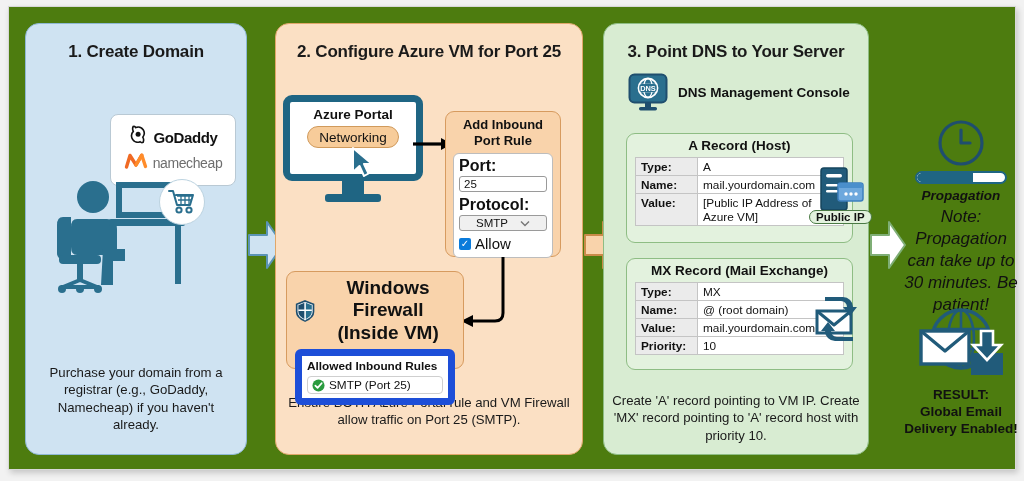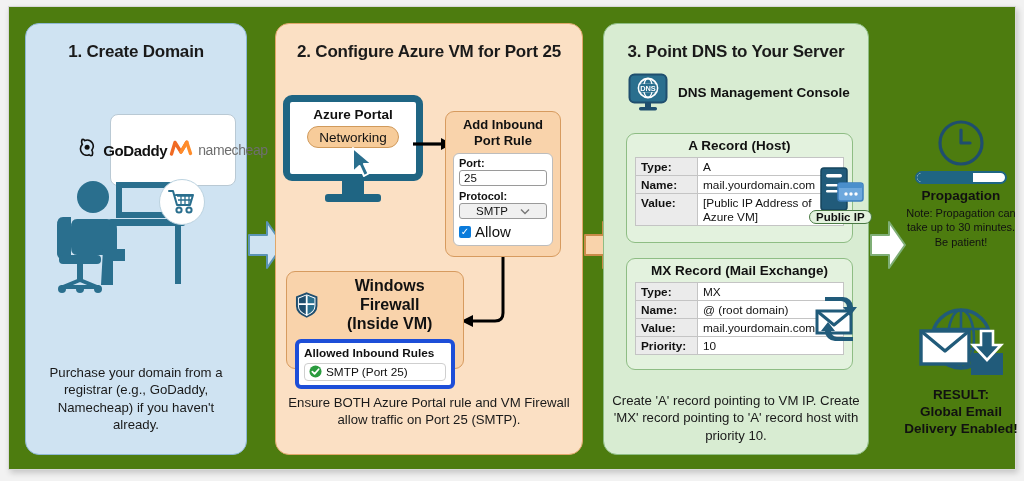--- a/index.html
+++ b/index.html
@@ -46,21 +46,21 @@
   .chev { position: absolute; }
   .chev svg { display: block; }
 
   
   #registrar-box {
     position: absolute;
     left: 101px; top: 107px; width: 126px; height: 72px;
     background: #ffffff;
     border: 1.5px solid #b9c9d4;
     border-radius: 8px;
-    display: flex; flex-direction: row;
+    display: flex; flex-direction: column;
     align-items: center; justify-content: center;
     gap: 2px;
   }
   .logo-row { display: flex; align-items: center; gap: 5px; }
   .logo-text-godaddy { font-size: 15px; font-weight: bold; color: #111; letter-spacing: -0.4px; }
   .logo-text-namecheap { font-size: 14px; color: #6e6e6e; letter-spacing: -0.4px; }
 
   #cart-badge {
     position: absolute;
     left: 150px; top: 172px;
@@ -118,21 +118,21 @@
     text-align: center; font-weight: bold; font-size: 13px;
     color: #111; line-height: 1.2;
   }
   .field-block {
     background: #ffffff;
     border: 1px solid #bdbdbd;
     border-radius: 6px;
     margin-top: 5px;
     padding: 3px 5px 5px;
   }
-  .field-label { font-size: 11px; font-weight: bold; color: #111; }
+  .field-label { font-size: 16px; font-weight: bold; color: #111; }
   .field-input {
     border: 1px solid #9a9a9a; border-radius: 3px;
     background: #fff; font-size: 11.5px; color: #111;
     padding: 1px 4px; margin-top: 1px;
   }
   .field-select {
     border: 1px solid #9a9a9a; border-radius: 3px;
     background: #f0f0f0; font-size: 11.5px; color: #111;
     padding: 1px 16px; margin-top: 1px;
     display: flex; justify-content: space-between; align-items: center;
@@ -148,23 +148,23 @@
 
   #firewall-card {
     position: absolute;
     left: 277px; top: 264px; width: 178px; height: 98px;
     background: #f9d3ab;
     border: 1.5px solid #d79b5f;
     border-radius: 9px;
     padding: 5px 8px;
   }
   .fw-head { display: flex; align-items: center; justify-content: center; gap: 6px; }
-  .fw-title { font-weight: bold; font-size: 16px; color: #111; text-align: center; line-height: 1.18; }
+  .fw-title { font-weight: bold; font-size: 19px; color: #111; text-align: center; line-height: 1.18; }
   .fw-list {
-    background: #ffffff; border: 4px solid #1d4ed8; border-radius: 6px;
+    background: #ffffff; border: 7px solid #1d4ed8; border-radius: 6px;
     margin-top: 5px; padding: 3px 5px 4px;
   }
   .fw-list-head { font-size: 11.8px; font-weight: bold; color: #111; }
   .fw-item {
     margin-top: 3px;
     background: #fff; border: 1px solid #cfcfcf; border-radius: 4px;
     padding: 1px 4px;
     display: flex; align-items: center; gap: 4px;
     font-size: 11.8px; color: #111;
   }
@@ -209,37 +209,38 @@
     background: #e3f2de; border: 1.5px solid #4a7a44;
     border-radius: 9px; padding: 0px 6px;
     font-size: 11.5px; font-weight: bold; color: #111;
   }
   #mail-exchange-icon { position: absolute; left: 800px; top: 286px; }
 
   
   #prop-block {
     position: absolute; left: 892px; top: 112px; width: 120px;
     text-align: center;
+    font-style: italic;
   }
   #prop-bar {
     width: 92px; height: 13px; margin: 4px auto 0;
     background: #ffffff;
     border: 2px solid #1f6583;
     border-radius: 7px;
     overflow: hidden;
     position: relative;
   }
   #prop-bar-fill {
     position: absolute; left: 0; top: 0; bottom: 0;
     width: 64%;
     background: #1f6583;
     border-radius: 5px 0 0 5px;
   }
   .prop-title { font-weight: bold; font-size: 13.5px; color: #111; margin-top: 4px; }
-  .prop-note { font-size: 11px; color: #111; line-height: 1.3; margin-top: 3px; }
+  .prop-note { font-size: 17px; color: #111; line-height: 1.3; margin-top: 3px; }
 
   #result-block {
     position: absolute; left: 892px; top: 300px; width: 120px;
     text-align: center;
   }
   .result-text {
     font-weight: bold; font-size: 13.5px; color: #111;
     line-height: 1.25; margin-top: 4px;
   }
 </style>

